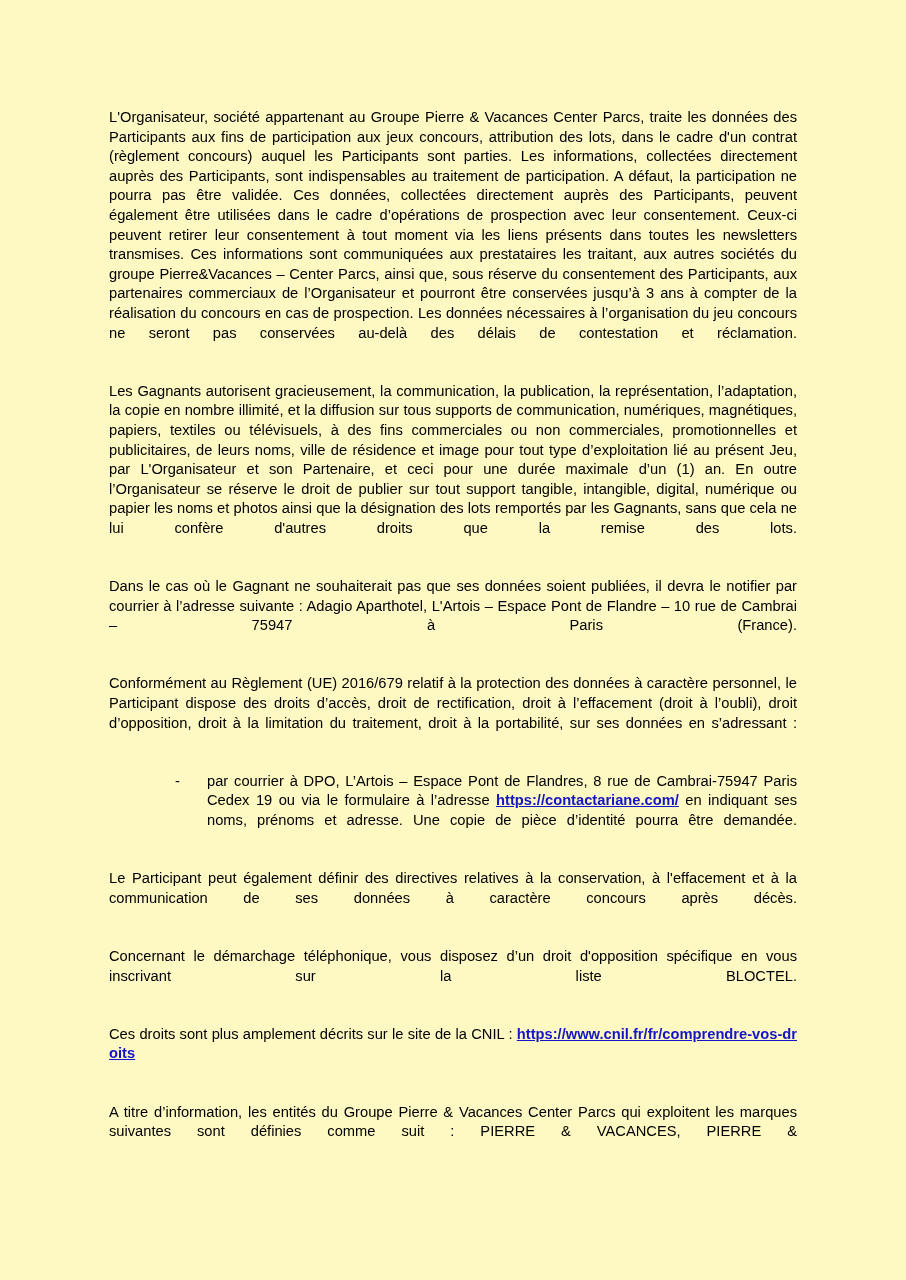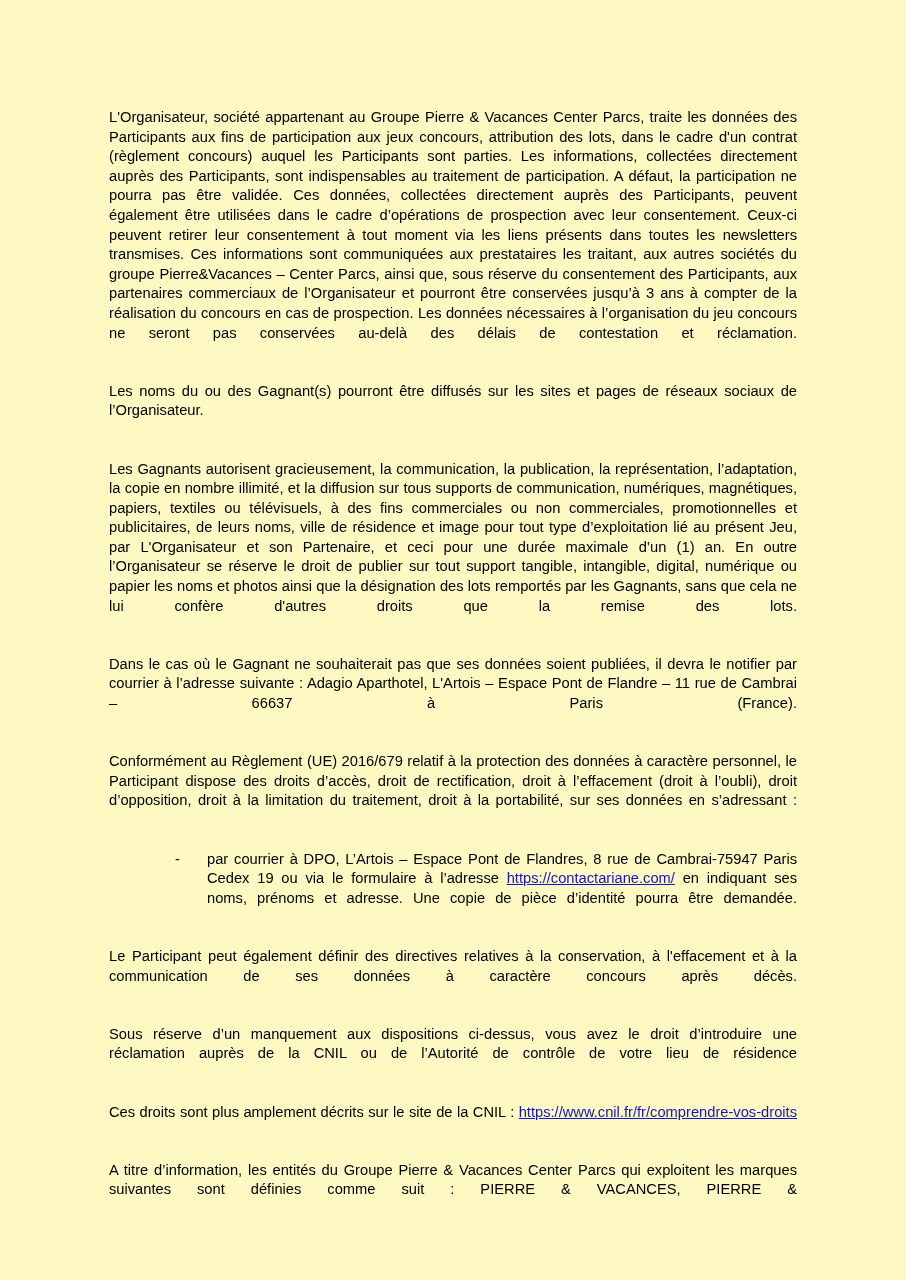--- a/index.html
+++ b/index.html
@@ -65,45 +65,45 @@
   }
   ul.dash-list li::after {
     content: "";
     display: inline-block;
     width: 100%;
   }
   a.doclink {
     color: #1414c8;
     text-decoration: underline;
     word-break: break-all;
+    font-weight: bold;
   }
 </style>
 </head>
 <body>
 
 <div class="page">
   <div class="content">
 
     <p class="para">L'Organisateur, société appartenant au Groupe Pierre &amp; Vacances Center Parcs, traite les données des Participants aux fins de participation aux jeux concours, attribution des lots, dans le cadre d'un contrat (règlement concours) auquel les Participants sont parties. Les informations, collectées directement auprès des Participants, sont indispensables au traitement de participation. A défaut, la participation ne pourra pas être validée. Ces données, collectées directement auprès des Participants, peuvent également être utilisées dans le cadre d’opérations de prospection avec leur consentement. Ceux-ci peuvent retirer leur consentement à tout moment via les liens présents dans toutes les newsletters transmises. Ces informations sont communiquées aux prestataires les traitant, aux autres sociétés du groupe Pierre&amp;Vacances – Center Parcs, ainsi que, sous réserve du consentement des Participants, aux partenaires commerciaux de l’Organisateur et pourront être conservées jusqu’à 3 ans à compter de la réalisation du concours en cas de prospection. Les données nécessaires à l’organisation du jeu concours ne seront pas conservées au-delà des délais de contestation et réclamation.</p>
 
-    <p class="para">Les noms du ou des Gagnant(s) pourront être diffusés sur les sites et pages de réseaux sociaux de l’Organisateur.</p>
 
     <p class="para">Les Gagnants autorisent gracieusement, la communication, la publication, la représentation, l’adaptation, la copie en nombre illimité, et la diffusion sur tous supports de communication, numériques, magnétiques, papiers, textiles ou télévisuels, à des fins commerciales ou non commerciales, promotionnelles et publicitaires, de leurs noms, ville de résidence et image pour tout type d’exploitation lié au présent Jeu, par L'Organisateur et son Partenaire, et ceci pour une durée maximale d’un (1) an. En outre l’Organisateur se réserve le droit de publier sur tout support tangible, intangible, digital, numérique ou papier les noms et photos ainsi que la désignation des lots remportés par les Gagnants, sans que cela ne lui confère d'autres droits que la remise des lots.</p>
 
-    <p class="para">Dans le cas où le Gagnant ne souhaiterait pas que ses données soient publiées, il devra le notifier par courrier à l’adresse suivante : Adagio Aparthotel, L'Artois – Espace Pont de Flandre – 11 rue de Cambrai – 66637 à Paris (France).</p>
+    <p class="para">Dans le cas où le Gagnant ne souhaiterait pas que ses données soient publiées, il devra le notifier par courrier à l’adresse suivante : Adagio Aparthotel, L'Artois – Espace Pont de Flandre – 10 rue de Cambrai – 75947 à Paris (France).</p>
 
     <p class="para">Conformément au Règlement (UE) 2016/679 relatif à la protection des données à caractère personnel, le Participant dispose des droits d’accès, droit de rectification, droit à l’effacement (droit à l’oubli), droit d’opposition, droit à la limitation du traitement, droit à la portabilité, sur ses données en s’adressant :</p>
 
     <ul class="dash-list">
       <li><span class="dash-marker">-</span><span>par courrier à DPO, L’Artois – Espace Pont de Flandres, 8 rue de Cambrai-75947 Paris Cedex 19 ou via le formulaire à l’adresse </span><a class="doclink" href="#">https://contactariane.com/</a><span> en indiquant ses noms, prénoms et adresse. Une copie de pièce d’identité pourra être demandée.</span></li>
     </ul>
 
     <p class="para">Le Participant peut également définir des directives relatives à la conservation, à l'effacement et à la communication de ses données à caractère concours après décès.</p>
 
+    <p class="para">Concernant le démarchage téléphonique, vous disposez d’un droit d'opposition spécifique en vous inscrivant sur la liste BLOCTEL.</p>
 
-    <p class="para">Sous réserve d’un manquement aux dispositions ci-dessus, vous avez le droit d’introduire une réclamation auprès de la CNIL ou de l’Autorité de contrôle de votre lieu de résidence</p>
 
     <p class="para"><span>Ces droits sont plus amplement décrits sur le site de la CNIL : </span><a class="doclink" href="#">https://www.cnil.fr/fr/comprendre-vos-droits</a></p>
 
     <p class="para">A titre d’information, les entités du Groupe Pierre &amp; Vacances Center Parcs qui exploitent les marques suivantes sont définies comme suit : PIERRE &amp; VACANCES, PIERRE &amp;</p>
 
   </div>
 </div>
 
 </body></html>

